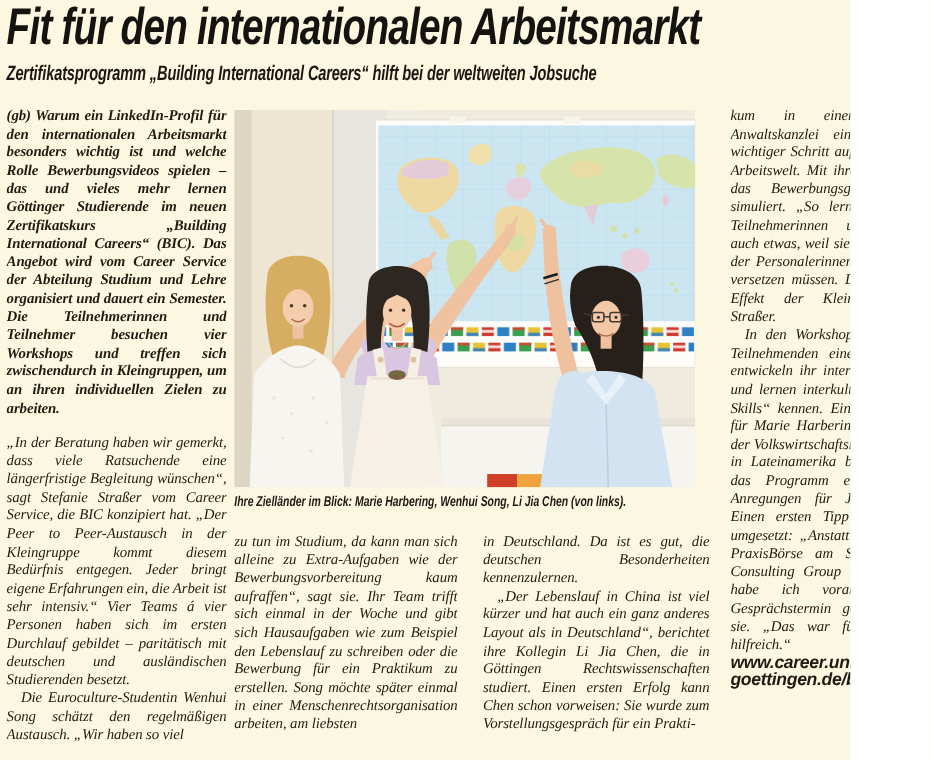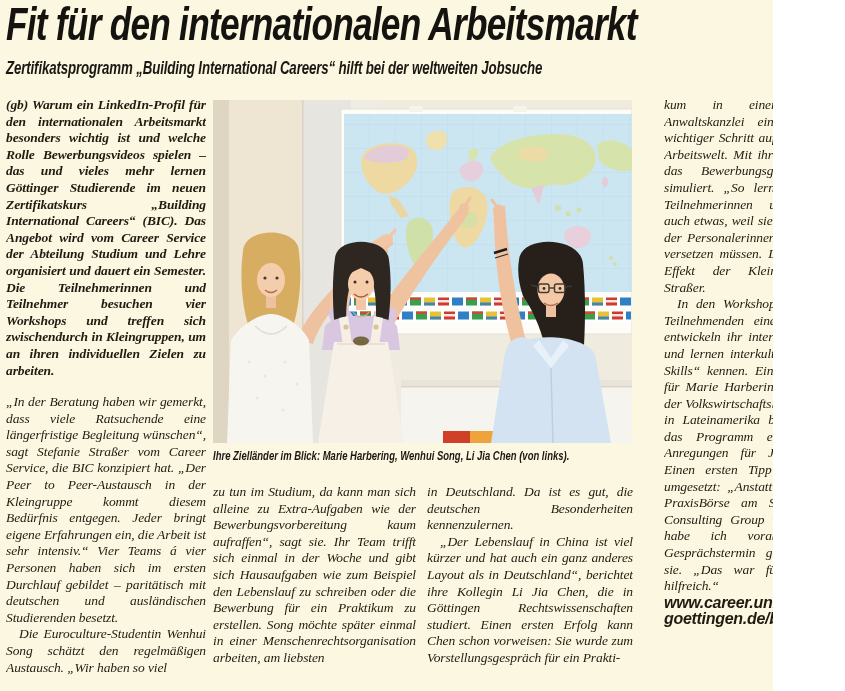--- a/index.html
+++ b/index.html
@@ -24,21 +24,21 @@
   .col{
     position:absolute;top:97px;width:200px;height:594px;overflow:hidden;
     text-align:justify;font-size:13.5px;line-height:16.6px;
     letter-spacing:-0.1px;
   }
   .col p{margin:0;hyphens:auto;-webkit-hyphens:auto;}
   .col-1{left:6px;}
   .col-4{left:664px;width:201px;}
   .subcol{top:484px;height:207px;}
   .col-2{left:213px;width:203px;}
-  .col-3{left:427px;width:206px;}
+  .col-3{left:439px;width:206px;}
   .lead{font-weight:bold;}
   .gap{margin-top:15px !important;}
   .ind{text-indent:13px;}
   .website{
     font-family:"Liberation Sans", sans-serif;font-weight:bold;
     font-size:16px;letter-spacing:-0.3px;text-align:left;
     margin-top:5px;text-indent:0;
   }
   .photo{
     position:absolute;left:213px;top:100px;width:419px;height:343px;display:block;

